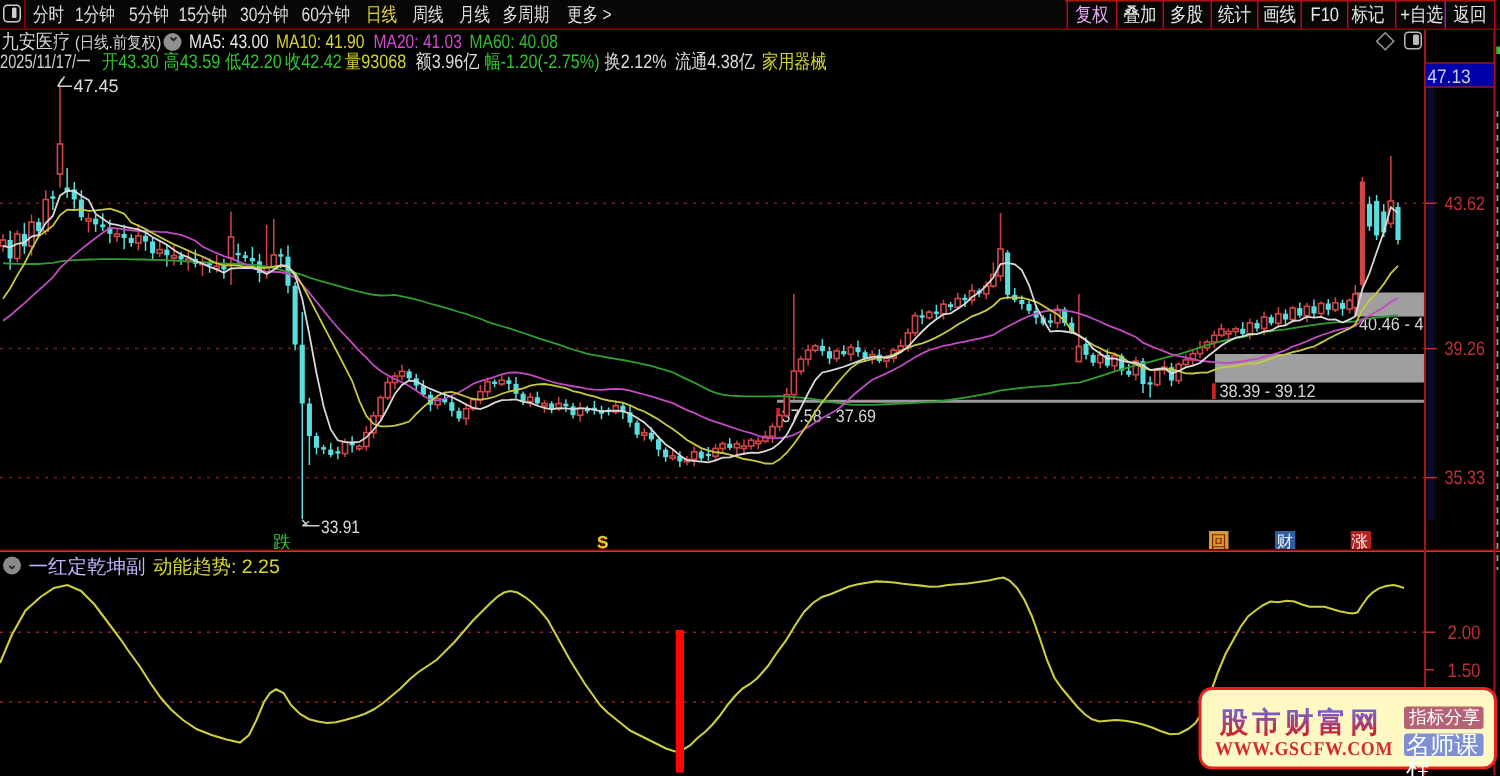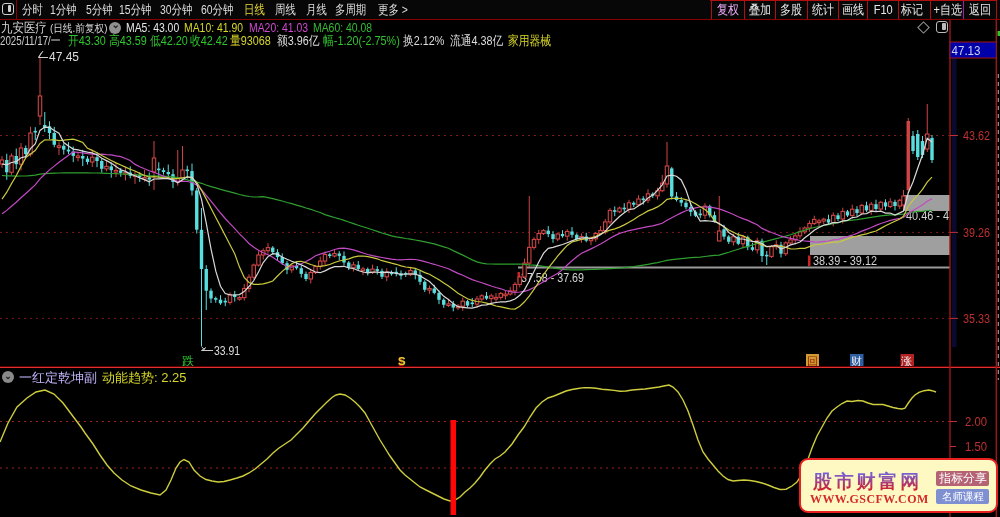--- a/index.html
+++ b/index.html
@@ -517,15 +517,15 @@
 <div class="abs" style="left:2px;top:371px;height:13px;font-size:13px;line-height:13px;white-space:nowrap">
   <span class="abs" style="left:0px;top:0px;width:12px;height:12px;background:#8a8a8a;border-radius:50%;color:#222;text-align:center;line-height:10px;font-size:9px;font-weight:bold">⌄</span>
   <span class="abs" style="left:17px;color:#c4b5fd">一红定乾坤副</span>
   <span class="abs" style="left:100px;color:#d6d62a">动能趋势: 2.25</span>
 </div>
 
 <div class="abs" style="left:799px;top:458px;width:199px;height:55px;background:#fef9c3;border:2.5px solid #e82020;border-radius:9px">
   <div class="abs" style="left:12px;top:9px;font-size:19px;font-weight:bold;letter-spacing:2.8px;background:linear-gradient(#7a5fd0 20%,#cf1f2f 80%);-webkit-background-clip:text;background-clip:text;color:transparent">股市财富网</div>
   <div class="abs" style="left:9px;top:31px;width:120px;font-size:13px;font-weight:bold;color:#d42a2a;letter-spacing:0.5px;font-family:'Liberation Serif',serif;transform:scaleX(0.92);transform-origin:0 0">WWW.GSCFW.COM</div>
   <div class="abs" style="left:135px;top:11px;width:53px;height:15px;background:#b56275;color:#fff;font-size:12.5px;text-align:center;line-height:15px;border-radius:2px"><span style="display:inline-block;transform:scale(0.95)">指标分享</span></div>
-  <div class="abs" style="left:135px;top:29px;width:53px;height:15px;background:#7e90d2;color:#fff;font-size:11px;text-align:center;line-height:15px;border-radius:2px"><span style="display:inline-block;transform:scale(0.95)">名师课程</span></div>
+  <div class="abs" style="left:135px;top:29px;width:53px;height:15px;background:#7e90d2;color:#fff;font-size:17px;text-align:left;line-height:15px;border-radius:2px"><span style="display:inline-block;transform:scale(0.95)">名师课程</span></div>
 </div>
 
 </div>
 </body></html>

